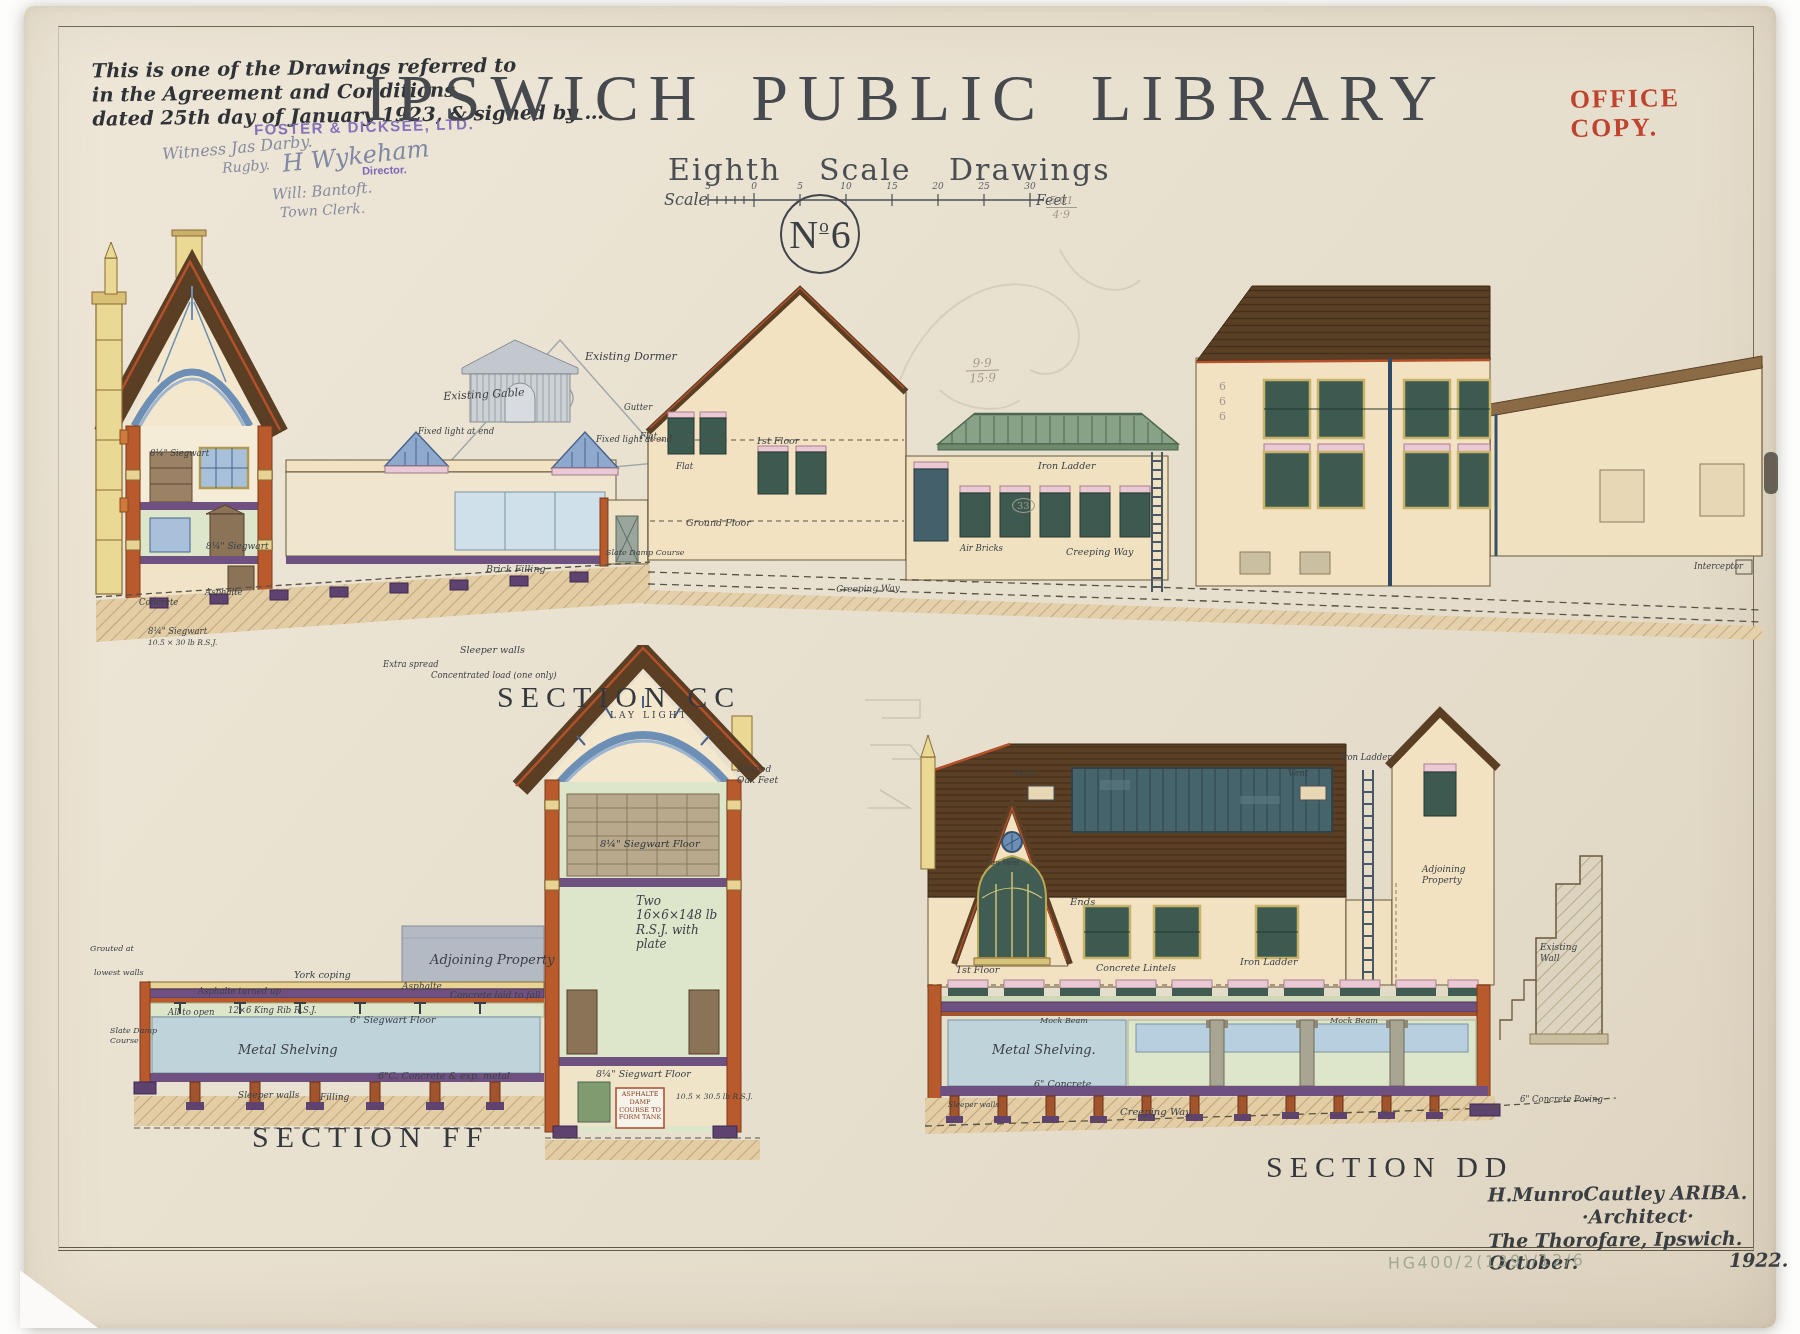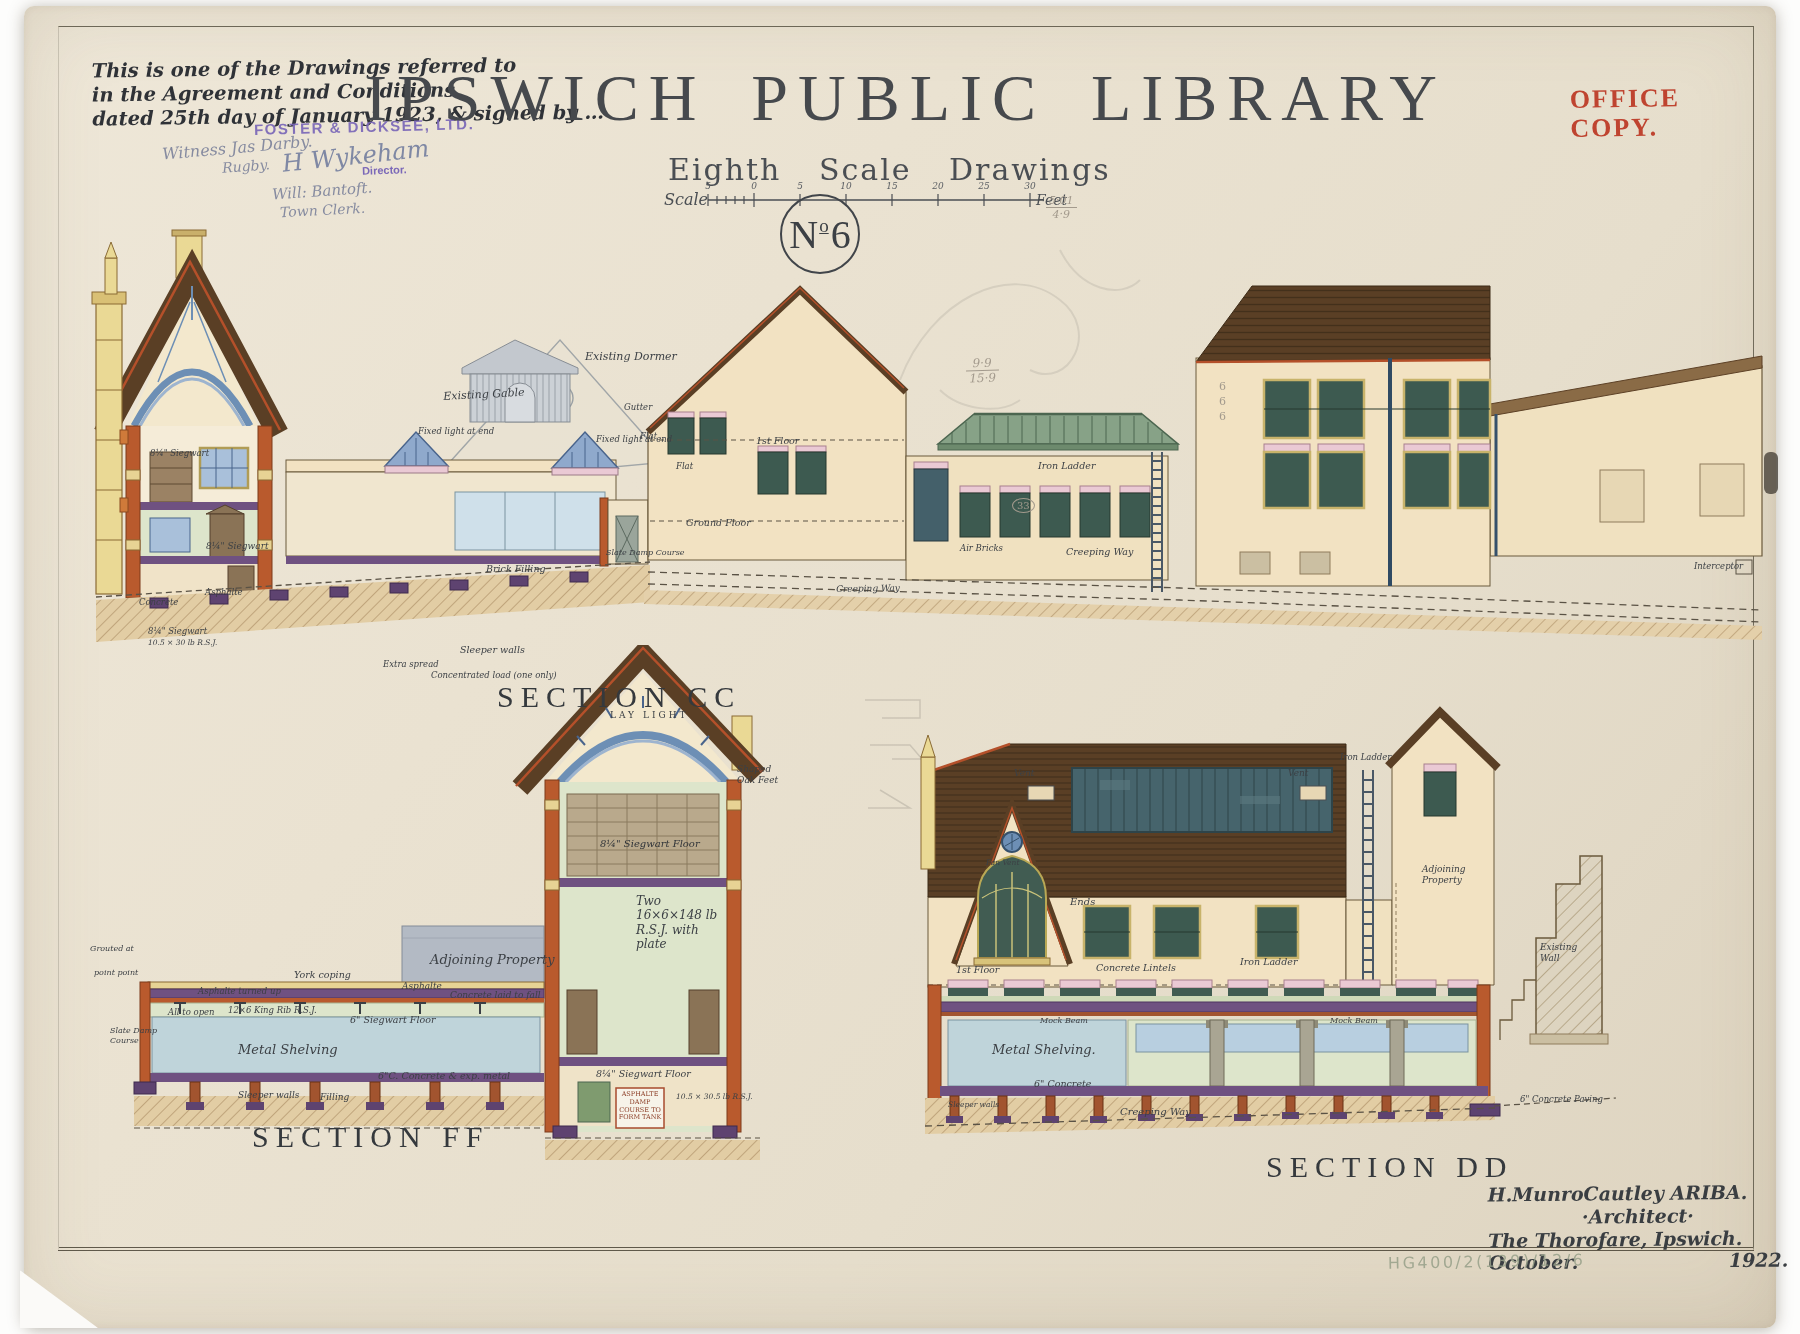--- a/index.html
+++ b/index.html
@@ -672,21 +672,21 @@
   <span class="note" style="left:450px;top:990px;font-size:9px">Concrete laid to fall</span>
   <span class="note" style="left:168px;top:1007px;font-size:8.5px">All to open</span>
   <span class="note" style="left:228px;top:1005px;font-size:8.5px">12×6 King Rib R.S.J.</span>
   <span class="note" style="left:350px;top:1014px;font-size:9.5px">6" Siegwart Floor</span>
   <span class="note" style="left:238px;top:1042px;font-size:13px">Metal Shelving</span>
   <span class="note" style="left:378px;top:1070px;font-size:9.5px">6"C. Concrete &amp; exp. metal</span>
   <span class="note" style="left:238px;top:1090px;font-size:9px">Sleeper walls</span>
   <span class="note" style="left:320px;top:1092px;font-size:9px">Filling</span>
   <span class="note wrap" style="left:110px;top:1026px;font-size:8px;width:54px">Slate Damp Course</span>
   <span class="note" style="left:90px;top:944px;font-size:8px">Grouted at</span>
-  <span class="note" style="left:94px;top:968px;font-size:8px">point point</span>
+  <span class="note" style="left:94px;top:968px;font-size:8px">lowest walls</span>
   <span class="note" style="left:610px;top:710px;font-size:9px;letter-spacing:3px;font-style:normal">LAY LIGHT</span>
   <span class="note" style="left:600px;top:838px;font-size:10px;color:#2f3338">8¼" Siegwart Floor</span>
   <span class="note wrap" style="left:636px;top:894px;font-size:12px;width:84px">Two 16×6×148 lb R.S.J. with plate</span>
   <span class="note" style="left:596px;top:1068px;font-size:9.5px">8¼" Siegwart Floor</span>
   <span class="note wrap" style="left:737px;top:764px;font-size:9px;width:48px">Shaped Oak Feet</span>
   <span class="note" style="left:676px;top:1092px;font-size:7.5px">10.5 × 30.5 lb R.S.J.</span>
   <span class="note wrap" style="left:618px;top:1091px;font-size:6.5px;width:44px;color:#8a3a22;text-align:center;font-style:normal;text-transform:uppercase">Asphalte Damp Course to form tank</span>
 
   <span class="note" style="left:1014px;top:768px;font-size:9px">Vent</span>
   <span class="note" style="left:1288px;top:768px;font-size:9px">Vent</span>

